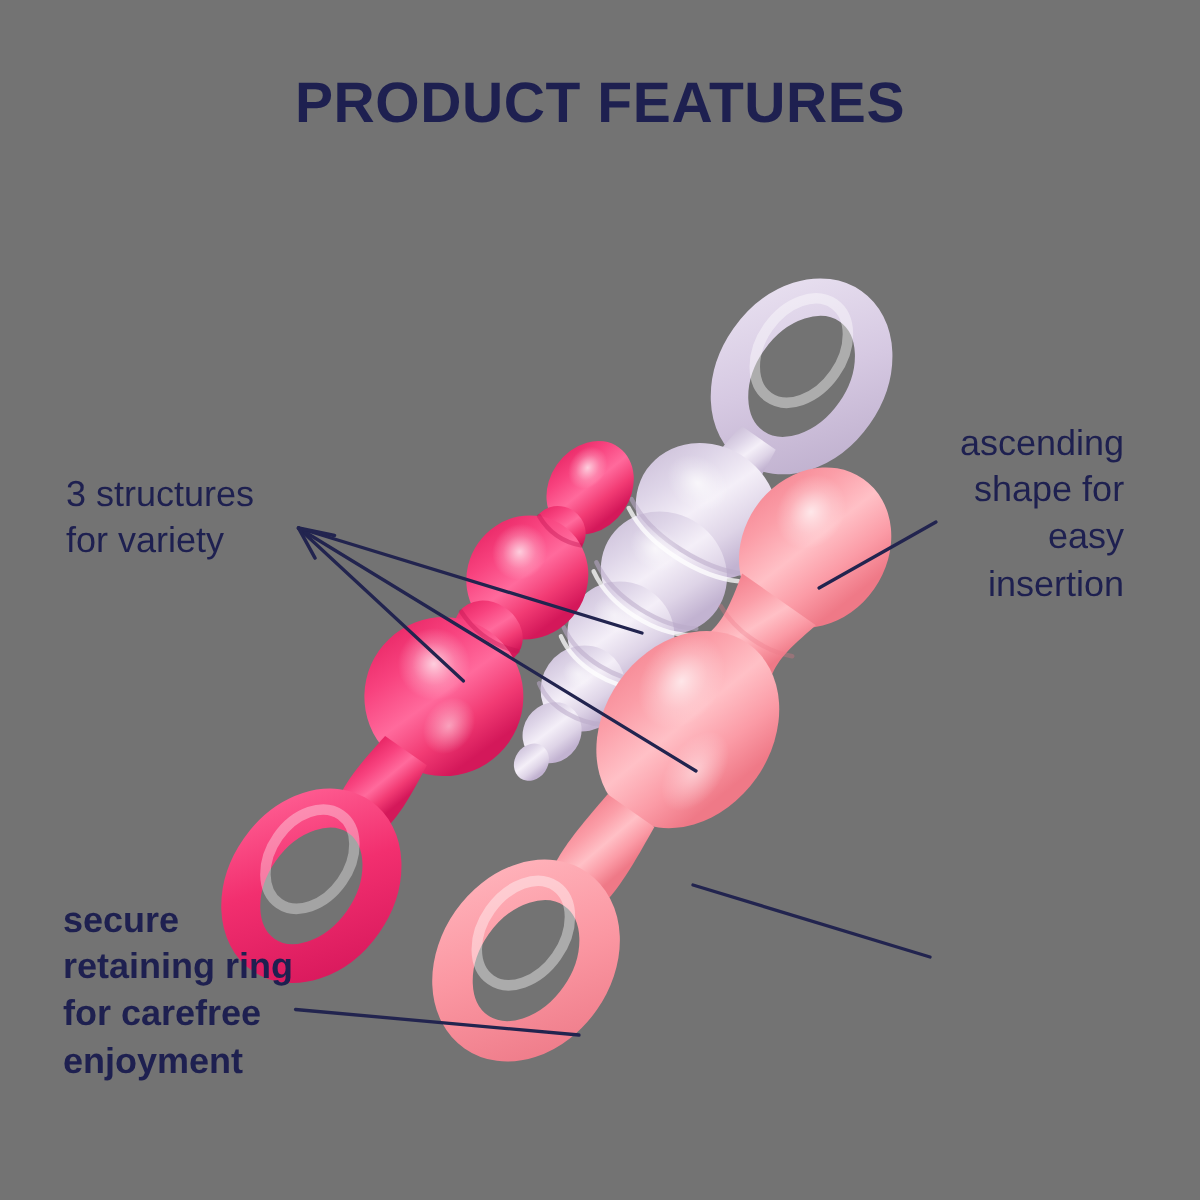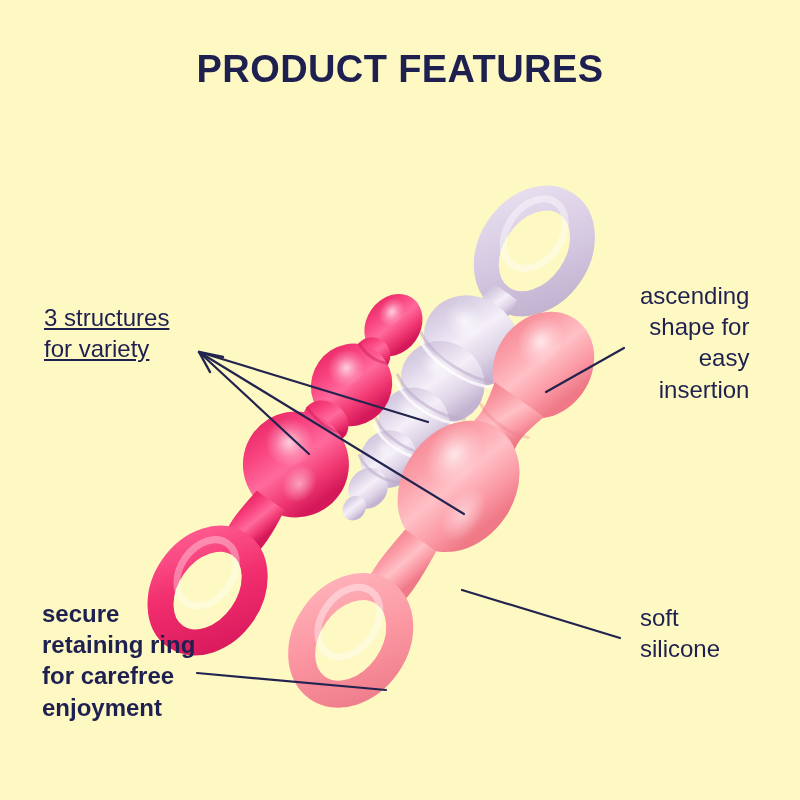--- a/index.html
+++ b/index.html
@@ -2,40 +2,40 @@
 <html><head>
 <meta charset="utf-8">
 <style>
   html,body{margin:0;padding:0;background:#fff;}
   body{
     width:800px;height:800px;
     font-family:"Liberation Sans", sans-serif;
     -webkit-font-smoothing:antialiased;
     overflow:hidden;
   }
-  #stage{position:relative;width:800px;height:800px;background:#fef9c3;overflow:hidden;}
+  #stage{position:relative;width:800px;height:800px;background:#737373;overflow:hidden;}
 
   
   #title{
     position:absolute;left:0;top:48px;width:800px;
     text-align:center;
     font-size:38px;font-weight:bold;letter-spacing:.4px;
     color:#1e2050;
   }
 
   
   .callout{
     position:absolute;
     color:#1e2050;
     font-size:24px;
     line-height:1.30;
     font-weight:500;
     white-space:pre-line;
   }
-  #c-structures{left:44px;top:302px;text-decoration:underline;}
+  #c-structures{left:44px;top:314px;}
   #c-ascending{left:640px;top:280px;text-align:right;}
   #c-ring{left:42px;top:598px;font-weight:bold;}
   #c-soft{left:640px;top:602px;}
 
   
   #art,#lines{position:absolute;left:0;top:0;width:800px;height:800px;}
   #lines{pointer-events:none;}
 </style>
 </head>
 <body>
@@ -209,16 +209,14 @@
   <div class="callout" id="c-ascending">ascending
 shape for
 easy
 insertion</div>
 
   <div class="callout" id="c-ring">secure
 retaining ring
 for carefree
 enjoyment</div>
 
-  <div class="callout" id="c-soft">soft
-silicone</div>
 
 </div>
 
 </body></html>

